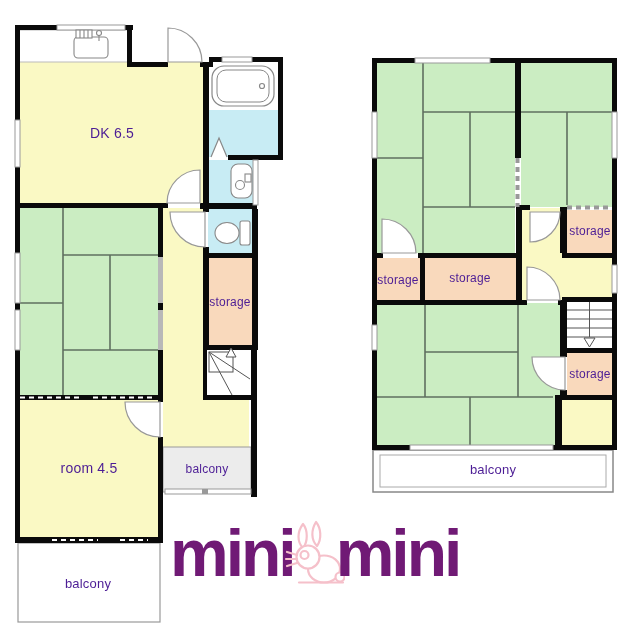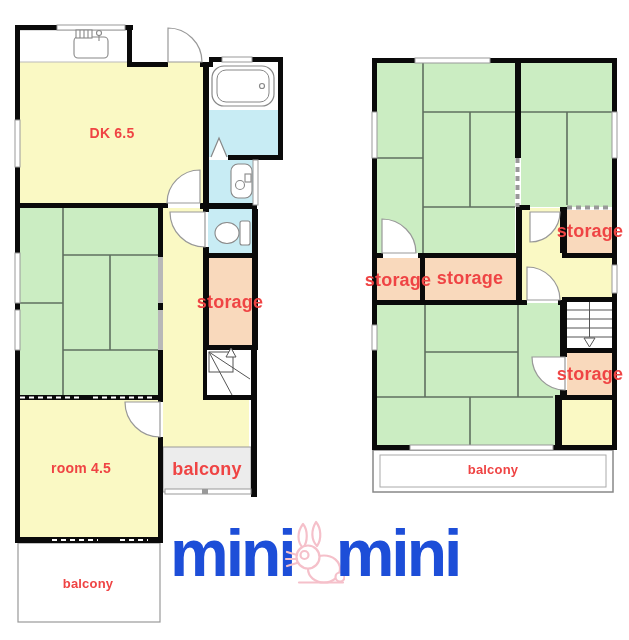--- a/index.html
+++ b/index.html
@@ -1,24 +1,24 @@
 <!DOCTYPE html>
 <html><head>
 <meta charset="utf-8">
 <style>
   html,body{margin:0;padding:0;background:#fff;}
   #stage{position:relative;width:629px;height:640px;background:#fff;overflow:hidden;
          font-family:"Liberation Sans",sans-serif;}
   #plan-svg{position:absolute;left:0;top:0;}
-  .lbl{position:absolute;transform:translate(-50%,-50%);font-size:13px;color:#ef4444;
-       white-space:nowrap;letter-spacing:0.2px;font-weight:bold;}
+  .lbl{position:absolute;transform:translate(-50%,-50%);font-size:13px;color:#4c1d95;
+       white-space:nowrap;letter-spacing:0.2px;}
   .lbl-lg{font-size:14px;}
-  .lbl-sm{font-size:18px;}
+  .lbl-sm{font-size:12px;}
   #watermark{position:absolute;left:170px;top:519px;display:flex;align-items:flex-end;
-             color:#1d4ed8;font-weight:bold;font-size:66px;letter-spacing:-3px;line-height:1;
+             color:#701a75;font-weight:bold;font-size:66px;letter-spacing:-3px;line-height:1;
              user-select:none;}
   #watermark .wm-word{display:block;}
   #watermark svg{margin:0 -9px 1px -11px;}
 </style>
 </head>
 <body>
 
 <div id="stage">
 
 <svg id="plan-svg" width="629" height="640" viewBox="0 0 629 640">
@@ -225,21 +225,21 @@
       <line x1="567" y1="328" x2="612" y2="328"></line>
       <line x1="567" y1="337" x2="612" y2="337"></line>
       <line x1="589.5" y1="302" x2="589.5" y2="337"></line>
       <path d="M584,338 L595,338 L589.5,347 Z" fill="#fff"></path>
     </g>
   </g>
 </svg>
 
 <div class="lbl lbl-lg" style="left:112px;top:133px;">DK 6.5</div>
 <div class="lbl lbl-sm" style="left:230px;top:302px;">storage</div>
-<div class="lbl lbl-lg" style="left:81px;top:468px;">room 4.5</div>
+<div class="lbl lbl-lg" style="left:89px;top:468px;">room 4.5</div>
 <div class="lbl lbl-sm" style="left:207px;top:469px;">balcony</div>
 <div class="lbl" style="left:88px;top:583px;">balcony</div>
 
 <div class="lbl lbl-sm" style="left:398px;top:280px;">storage</div>
 <div class="lbl lbl-sm" style="left:470px;top:278px;">storage</div>
 <div class="lbl lbl-sm" style="left:590px;top:231px;">storage</div>
 <div class="lbl lbl-sm" style="left:590px;top:374px;">storage</div>
 <div class="lbl" style="left:493px;top:469px;">balcony</div>
 
 <div id="watermark">

